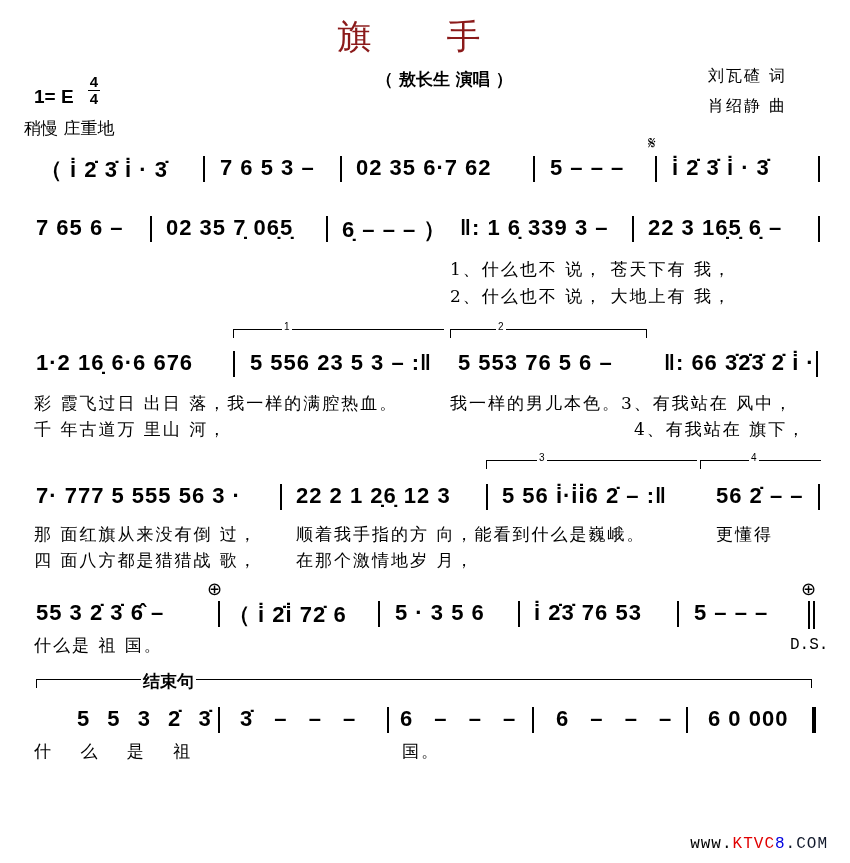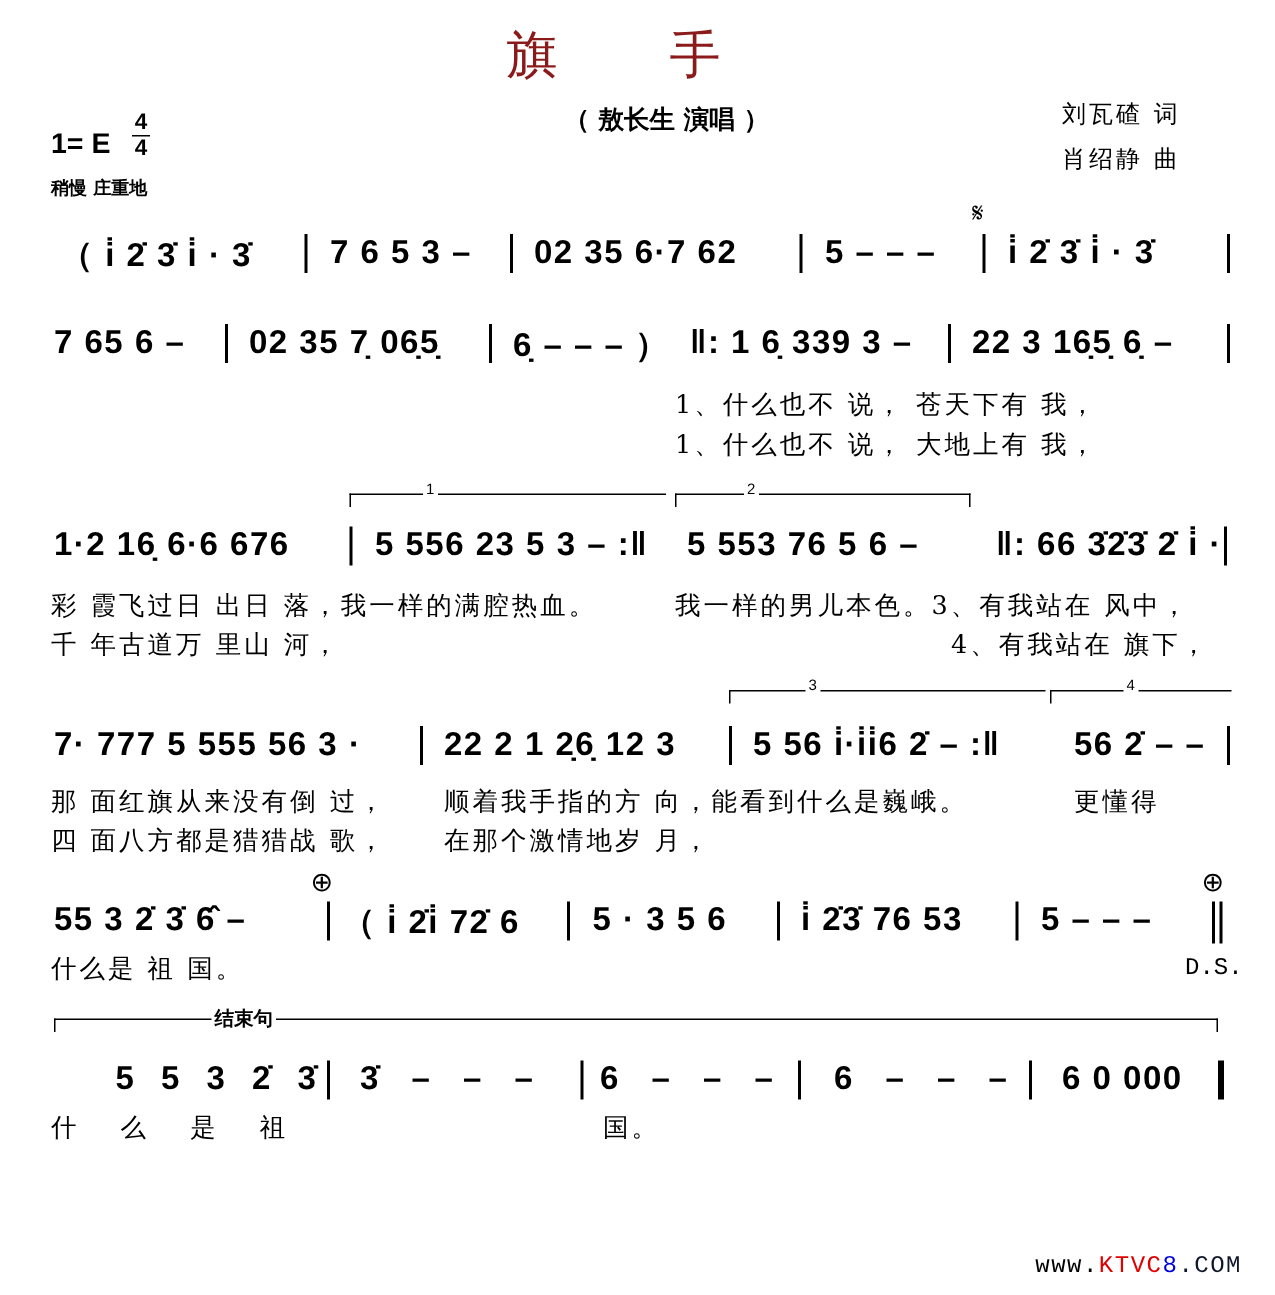--- a/index.html
+++ b/index.html
@@ -5,21 +5,21 @@
   html,body{margin:0;padding:0;background:#fff;}
   body{width:850px;height:863px;position:relative;overflow:hidden;font-family:"DejaVu Sans","Liberation Sans",sans-serif;color:#000;}
   .abs{position:absolute;white-space:nowrap;}
   .title{left:0;width:850px;top:14px;text-align:center;font-size:34px;color:#8b1a1a;letter-spacing:32px;font-family:"DejaVu Sans",sans-serif;}
   .singer{left:338px;top:68px;font-size:17px;font-weight:bold;margin-left:38px;}
   .credit{font-size:16px;font-family:"DejaVu Serif",serif;letter-spacing:2px;}
   .key{left:34px;top:86px;font-size:19px;font-weight:bold;font-family:"Liberation Sans",sans-serif;}
   .frac{position:absolute;left:88px;top:75px;font-size:15px;font-weight:bold;line-height:14px;text-align:center;font-family:"Liberation Sans",sans-serif;}
   .frac span{display:block;}
   .frac .bar{border-top:1.5px solid #000;width:12px;margin:1px 0;}
-  .tempo{left:34px;top:117px;font-size:12px;font-weight:bold;}
+  .tempo{left:24px;top:117px;font-size:17px;font-weight:normal;}
   .notes{font-family:"Liberation Sans",sans-serif;font-weight:bold;font-size:22px;letter-spacing:1px;}
   .lyr{font-family:"DejaVu Serif","Liberation Serif",serif;font-size:17px;letter-spacing:2px;}
   .seg{position:absolute;white-space:nowrap;}
   .barline{position:absolute;width:0;border-left:2px solid #000;height:26px;}
   .volta{position:absolute;border-top:1.5px solid #000;border-left:1.5px solid #000;height:8px;}
   .volta.r{border-right:1.5px solid #000;}
   .volta span{position:absolute;top:-9px;font-size:10px;background:#fff;padding:0 2px;font-family:"Liberation Sans",sans-serif;}
   .sym{position:absolute;font-size:20px;}
   .ds{font-family:"Liberation Mono",monospace;font-size:16px;}
   .wm{right:22px;bottom:10px;font-family:"Liberation Mono",monospace;font-size:16px;letter-spacing:1px;}
@@ -57,21 +57,21 @@
   <div class="seg notes" style="left:36px;top:215px;">7 65 6 –</div>
   <div class="barline" style="left:150px;top:216px;"></div>
   <div class="seg notes" style="left:166px;top:215px;">02 35 7̣ 06̣5̣</div>
   <div class="barline" style="left:326px;top:216px;"></div>
   <div class="seg notes" style="left:342px;top:215px;">6̣ – – – ）</div>
   <div class="seg notes" style="left:460px;top:215px;">‖: 1 6̣ 339 3 –</div>
   <div class="barline" style="left:632px;top:216px;"></div>
   <div class="seg notes" style="left:648px;top:215px;">22 3 16̣5̣ 6̣ –</div>
   <div class="barline" style="left:818px;top:216px;"></div>
   <div class="seg lyr" style="left:450px;top:258px;">1、什么也不 说，   苍天下有   我，</div>
-  <div class="seg lyr" style="left:450px;top:285px;">1、什么也不 说，   大地上有   我，</div>
+  <div class="seg lyr" style="left:450px;top:285px;">2、什么也不 说，   大地上有   我，</div>
 </div>
 
 <div>
   <div class="volta" style="left:233px;top:329px;width:210px;">
       <span style="left:48px;">1</span>
     </div>
   <div class="volta r" style="left:450px;top:329px;width:195px;">
       <span style="left:45px;">2</span>
     </div>
   <div class="seg notes" style="left:36px;top:350px;">1·2 16̣ 6·6 676</div>
@@ -120,21 +120,21 @@
   <div class="barline" style="left:677px;top:601px;"></div>
   <div class="seg notes" style="left:694px;top:600px;">5 – – –</div>
   <div class="barline" style="left:808px;top:601px;height:28px;"></div>
   <div class="barline" style="left:813px;top:601px;height:28px;"></div>
   <div class="seg lyr" style="left:34px;top:634px;">什么是 祖   国。</div>
   <div class="seg ds" style="left:790px;top:636px;">D.S.</div>
 </div>
 
 <div>
   <div class="volta r" style="left:36px;top:679px;width:774px;">
-      <span style="left:104px;top:-10px;font-size:13px;font-weight:bold;font-family:'DejaVu Sans',sans-serif;">结束句</span>
+      <span style="left:104px;top:-10px;font-size:17px;font-weight:bold;font-family:'DejaVu Sans',sans-serif;">结束句</span>
     </div>
   <div class="seg notes" style="left:36px;top:706px;letter-spacing:6px;margin-left:41px;">5  5  3  2̇  3̇</div>
   <div class="barline" style="left:218px;top:707px;"></div>
   <div class="seg notes" style="left:240px;top:706px;letter-spacing:8px;">3̇  –  –  –</div>
   <div class="barline" style="left:387px;top:707px;"></div>
   <div class="seg notes" style="left:400px;top:706px;letter-spacing:8px;">6  –  –  –</div>
   <div class="barline" style="left:532px;top:707px;"></div>
   <div class="seg notes" style="left:556px;top:706px;letter-spacing:8px;">6  –  –  –</div>
   <div class="barline" style="left:686px;top:707px;"></div>
   <div class="seg notes" style="left:708px;top:706px;">6 0 000</div>

